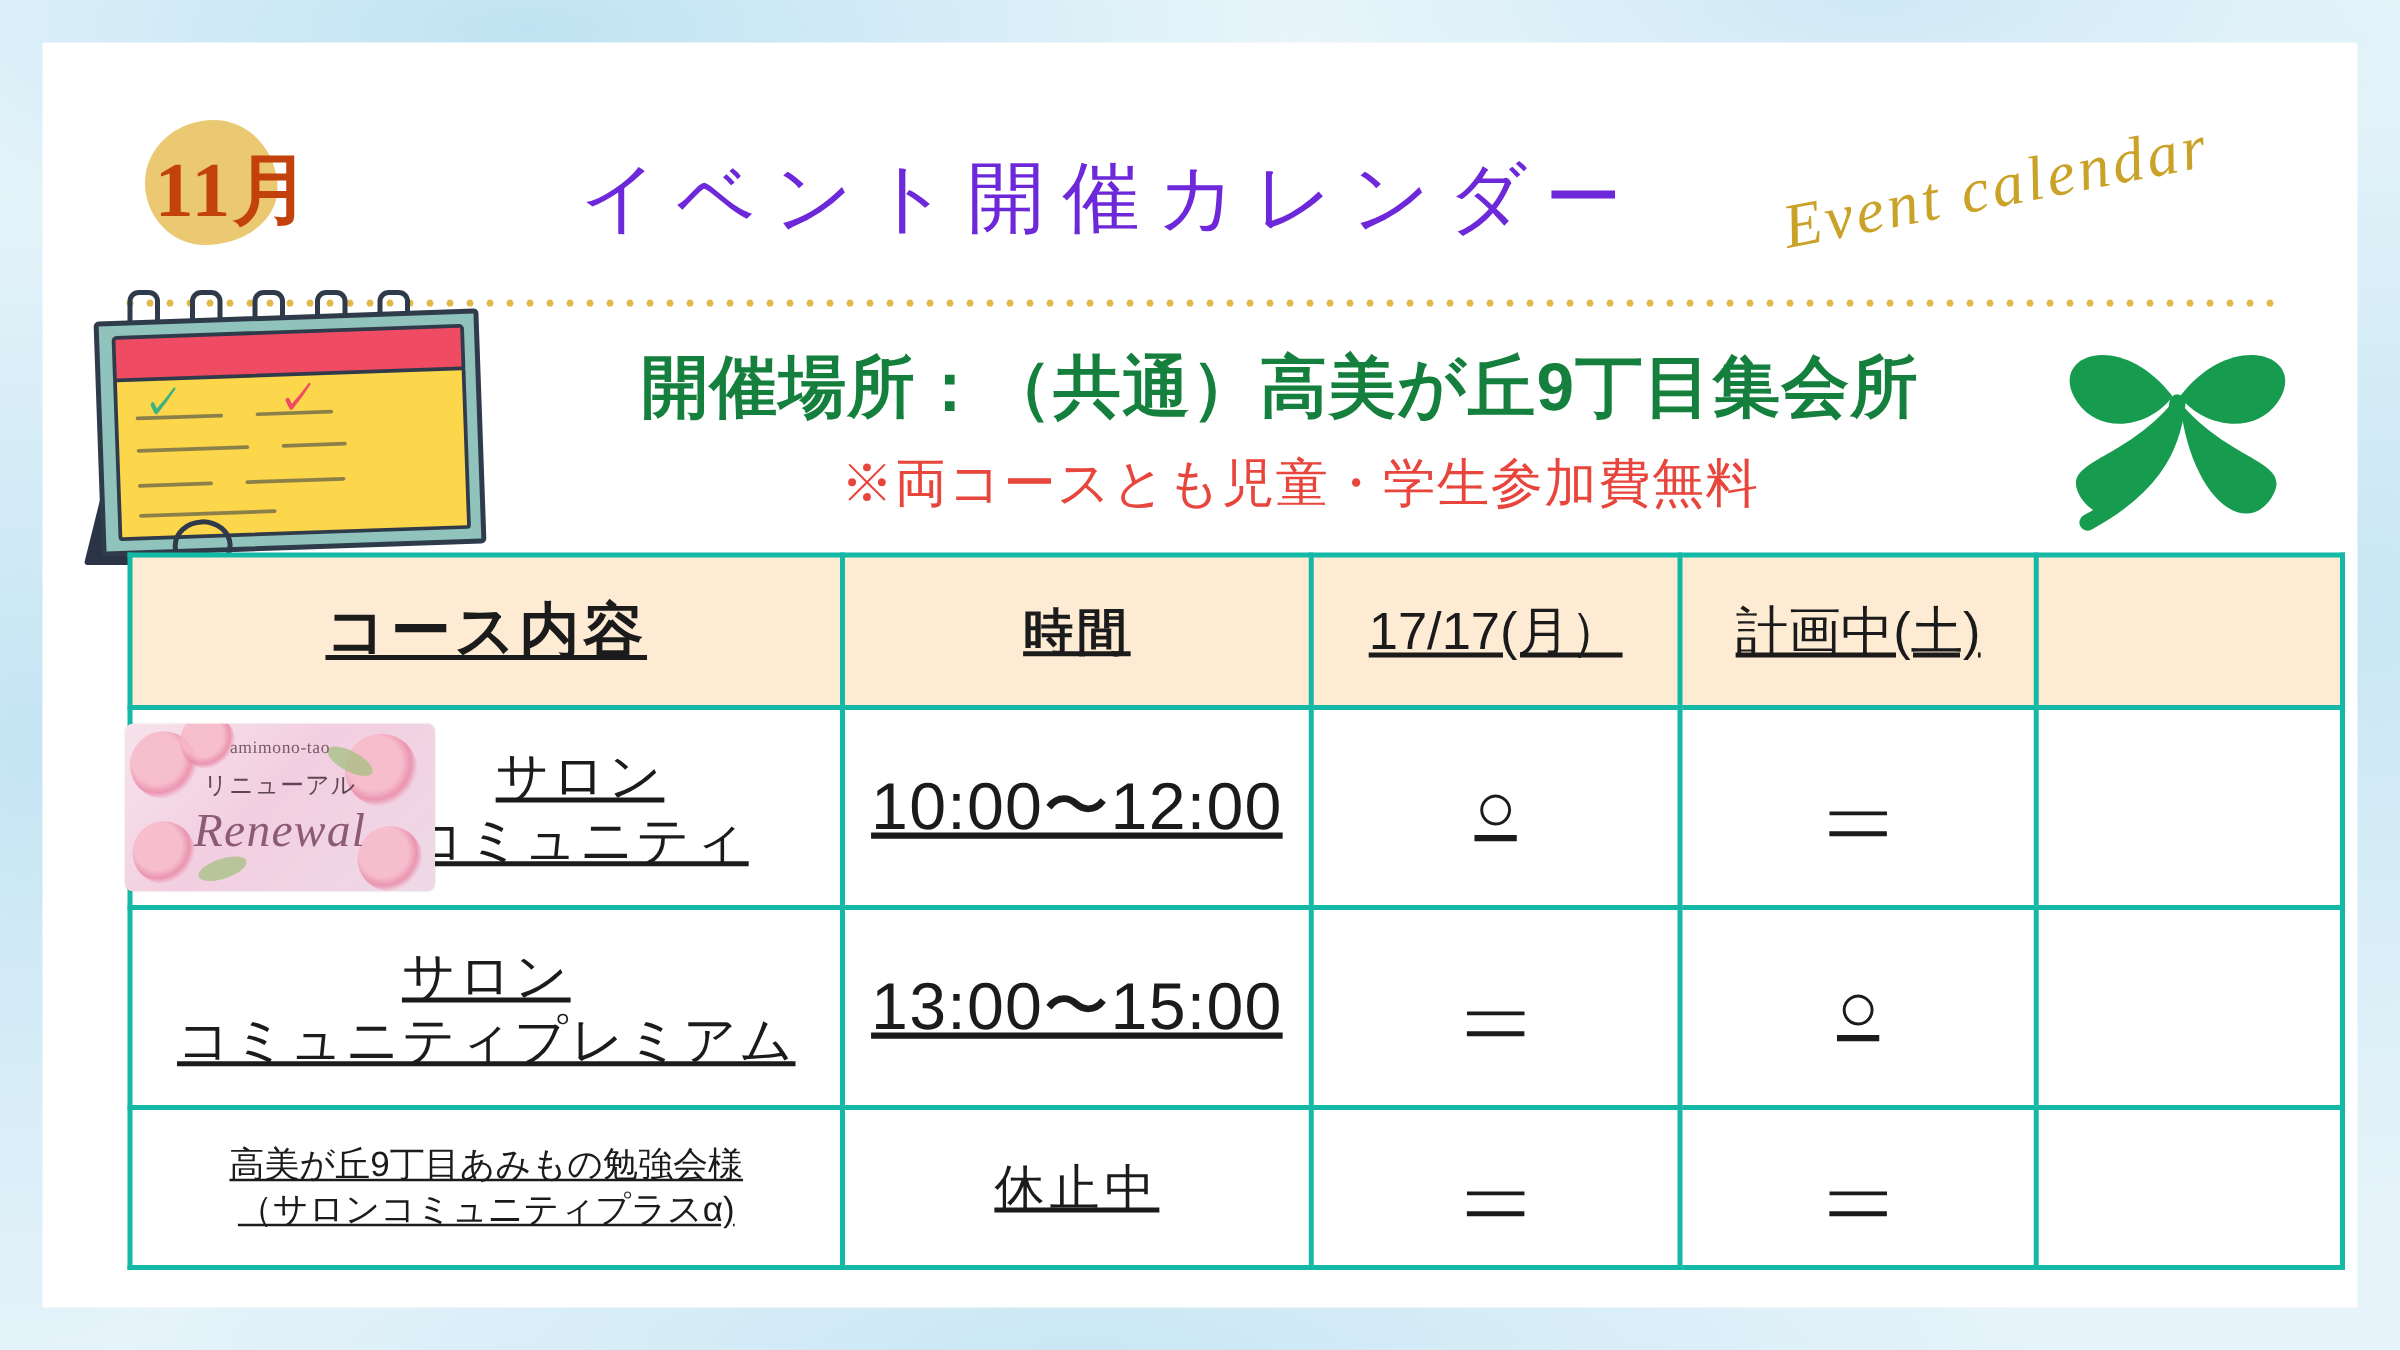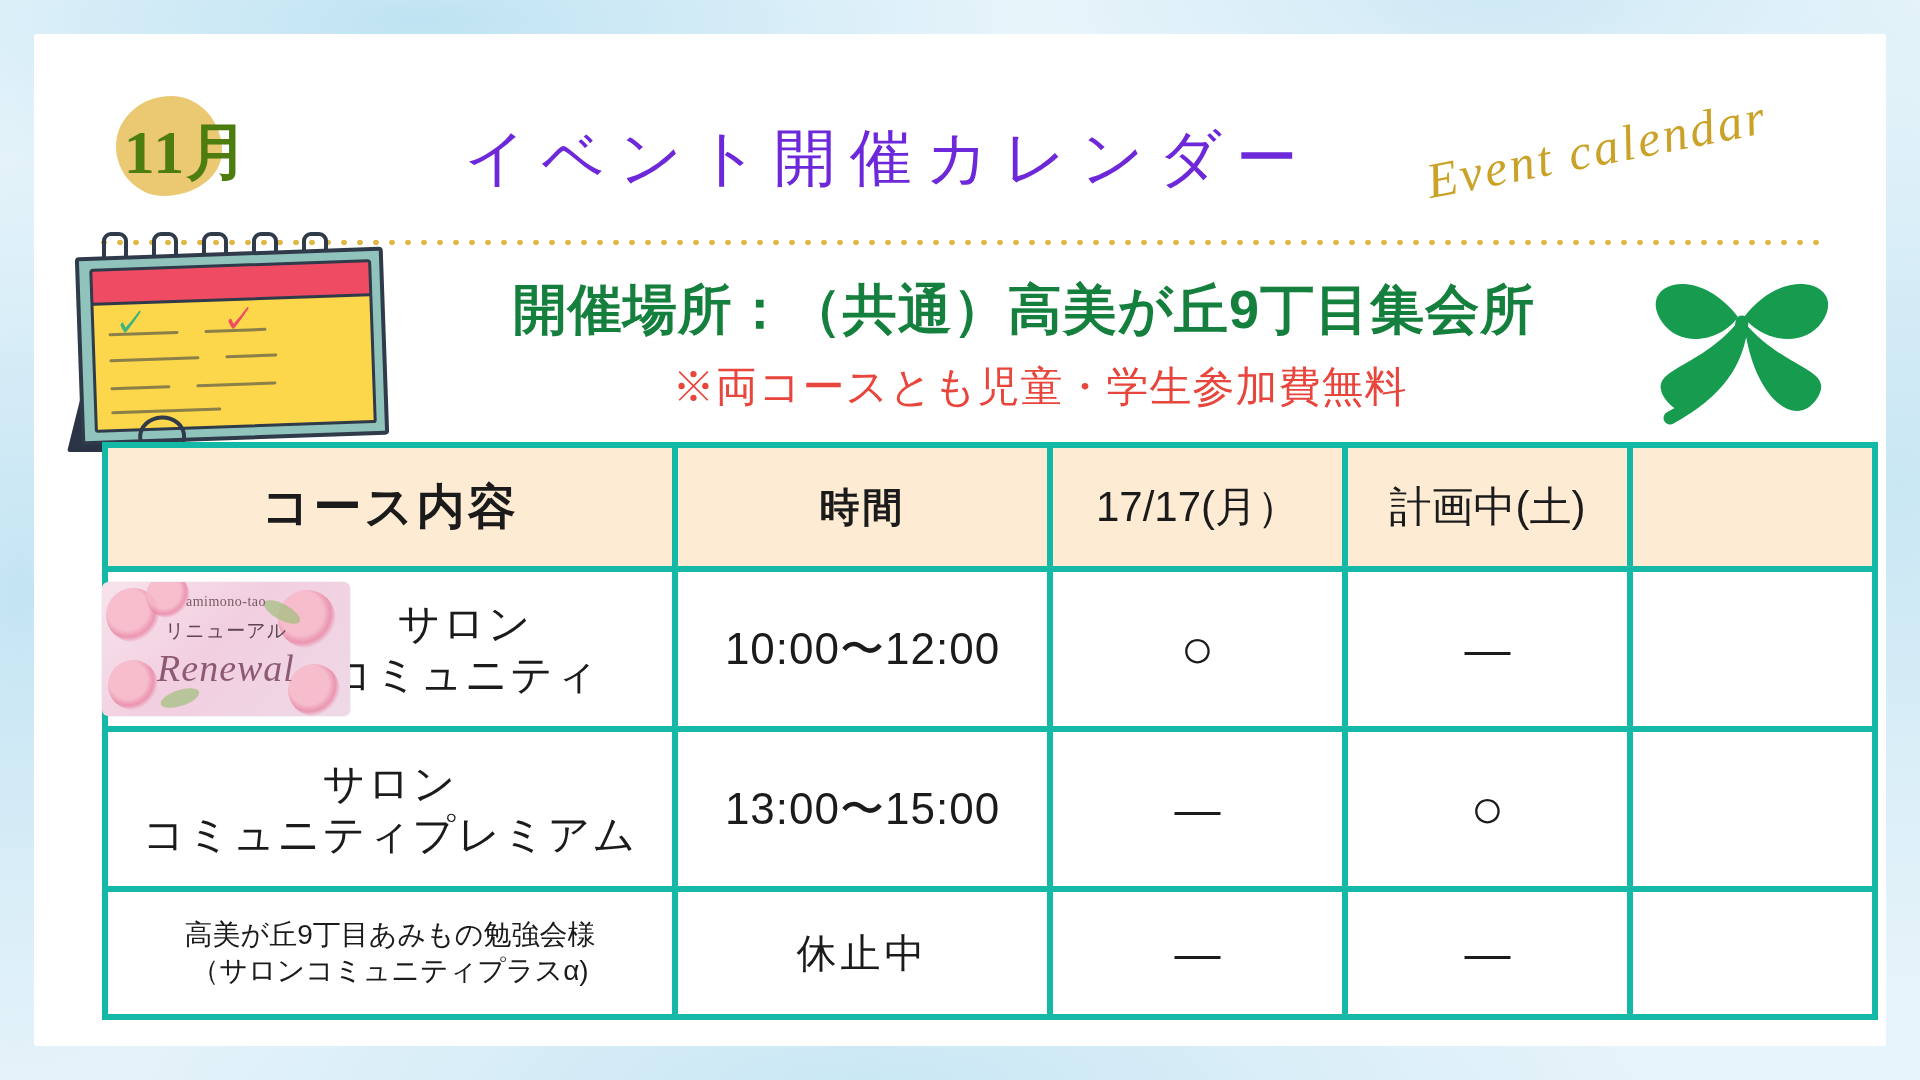--- a/index.html
+++ b/index.html
@@ -56,21 +56,21 @@
   }
   #month-text {
     position: absolute;
     left: 0;
     top: 14px;
     width: 170px;
     text-align: center;
     font-family: "Liberation Serif", serif;
     font-size: 62px;
     font-weight: 700;
-    color: #4d7c0f;
+    color: #c2410c;
     letter-spacing: 2px;
   }
 
   #main-title {
     position: absolute;
     left: 430px;
     top: 82px;
     font-family: "Liberation Sans", sans-serif;
     font-size: 62px;
     font-weight: 400;
@@ -228,26 +228,27 @@
   
   #schedule-table {
     position: absolute;
     left: 68px;
     top: 408px;
     width: 1770px;
     border-collapse: collapse;
     table-layout: fixed;
   }
   #schedule-table td, #schedule-table th {
-    border: 6px solid #14b8a6;
+    border: 4px solid #14b8a6;
     padding: 0;
     text-align: center;
     vertical-align: middle;
     font-family: "Liberation Sans", sans-serif;
     color: #1b1b1b;
+    text-decoration: underline;
   }
   thead th {
     background: #fdebd3;
     height: 118px;
     font-weight: 700;
   }
   .col-course { width: 570px; }
   .col-time   { width: 375px; }
   .col-d1     { width: 295px; }
   .col-d2     { width: 285px; }
@@ -265,21 +266,21 @@
     line-height: 1.22;
     letter-spacing: 2px;
   }
   .cell-course-text.small {
     font-size: 28px;
     letter-spacing: 0px;
     line-height: 1.3;
   }
   .cell-time {
     font-family: "Liberation Serif", serif;
-    font-size: 44px;
+    font-size: 53px;
     letter-spacing: 1px;
   }
   .cell-time.jp {
     font-family: "Liberation Sans", sans-serif;
     font-size: 40px;
     letter-spacing: 4px;
   }
   .mark {
     font-size: 52px;
     line-height: 1;

